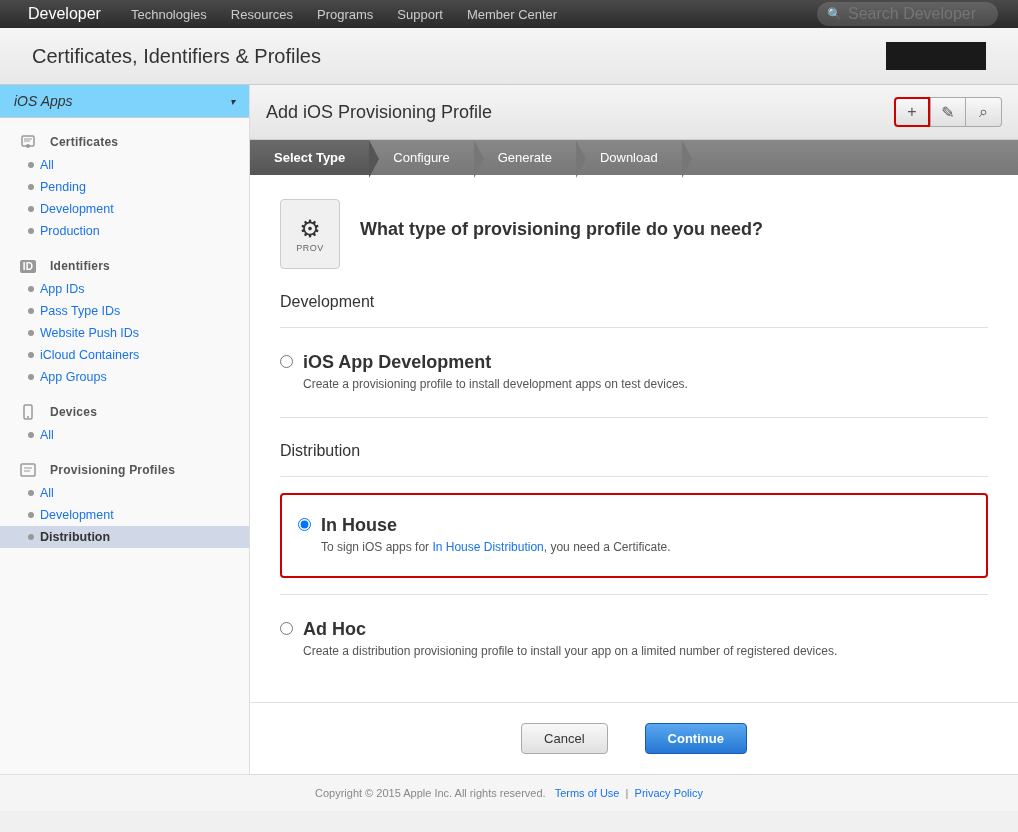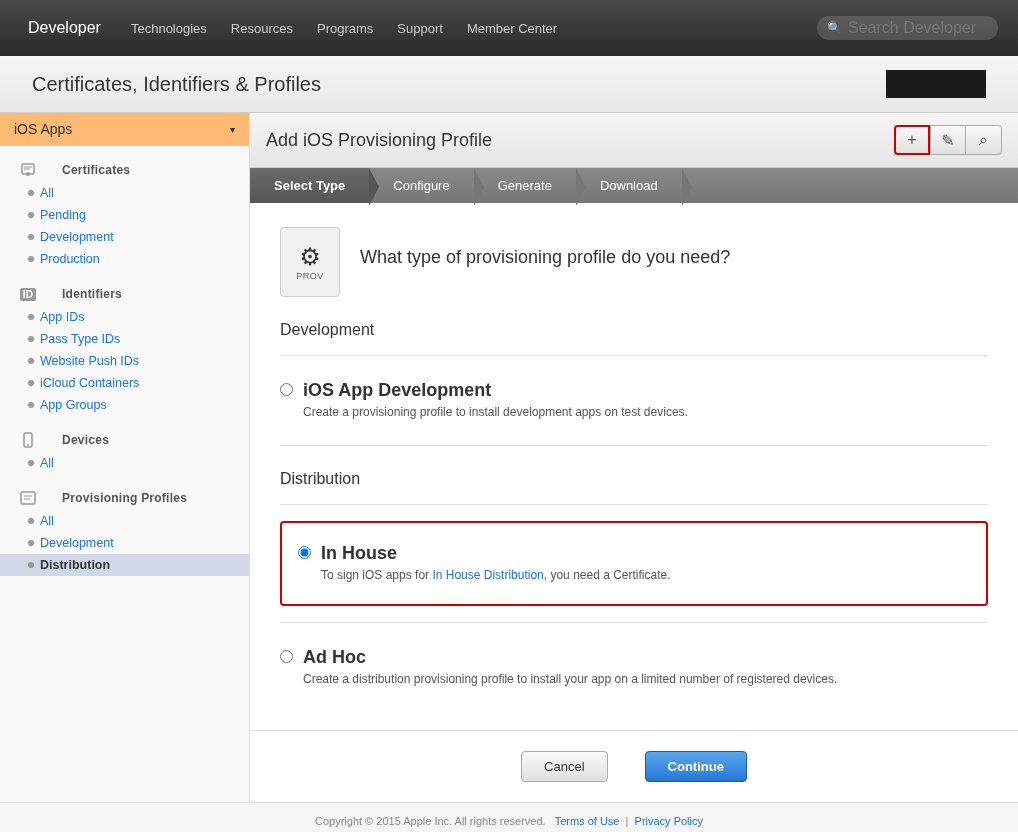--- a/index.html
+++ b/index.html
@@ -1,21 +1,21 @@
 <!DOCTYPE html>
 <html><head>
   <meta charset="utf-8">
   <style>
     * { box-sizing: border-box; margin: 0; padding: 0; }
     body { font-family: -apple-system, "Helvetica Neue", Arial, sans-serif; font-size: 13px; background: #f0f0f0; color: #333; width: 1018px; }
 
     
     .top-nav {
       background: linear-gradient(to bottom, #4a4a4a, #2a2a2a);
-      display: flex; align-items: center; padding: 0 20px; height: 56px;
+      display: flex; align-items: center; padding: 0 20px; height: 28px;
     }
     .apple-logo { color: white; font-size: 18px; margin-right: 8px; }
     .nav-brand { color: white; font-size: 16px; font-weight: 300; margin-right: 30px; }
     .nav-links { display: flex; gap: 24px; flex: 1; }
     .nav-link { color: #ccc; text-decoration: none; font-size: 13px; }
     .search-bar {
       display: flex; align-items: center;
       background: rgba(255,255,255,0.15); border-radius: 12px;
       padding: 3px 10px; gap: 6px;
     }
@@ -37,30 +37,31 @@
     
     .main-layout { display: flex; min-height: 680px; }
 
     
     .sidebar {
       width: 250px; background: #f9f9f9; border-right: 1px solid #ddd;
       padding: 0;
     }
     .sidebar-dropdown {
       display: flex; align-items: center; justify-content: space-between;
-      padding: 8px 14px; background: #fdba74; border-bottom: 1px solid #ccc;
+      padding: 8px 14px; background: #7dd3fc; border-bottom: 1px solid #ccc;
       cursor: pointer;
+      font-style: italic;
     }
     .sidebar-dropdown span { font-size: 14px; font-weight: 500; }
     .sidebar-dropdown .chevron { font-size: 10px; }
 
     .sidebar-section { margin: 12px 0 8px 0; }
     .sidebar-section-header {
       display: flex; align-items: center; padding: 4px 14px 4px 12px;
-      font-size: 12px; font-weight: 600; color: #555; letter-spacing: 0.02em; gap: 12px;
+      font-size: 12px; font-weight: 600; color: #555; letter-spacing: 0.02em;
     }
     .sidebar-section-icon { width: 32px; height: 16px; margin-right: 6px; display: flex; align-items: center; justify-content: center; }
 
     .sidebar-item {
       padding: 4px 14px 4px 28px; color: #1a73e8; cursor: pointer; font-size: 12.5px;
       display: flex; align-items: center; gap: 6px;
     }
     .sidebar-item.active { background: #d0d8e8; color: #333; font-weight: 600; }
     .sidebar-item .bullet { width: 6px; height: 6px; border-radius: 50%; background: #999; flex-shrink: 0; }
 
@@ -111,21 +112,21 @@
     .form-area { padding: 24px 30px; }
 
     .prov-icon {
       width: 60px; height: 70px; background: #f0f0f0; border: 1px solid #ccc;
       border-radius: 4px; display: flex; flex-direction: column; align-items: center;
       justify-content: center; float: left; margin-right: 20px;
     }
     .prov-icon-gear { font-size: 24px; }
     .prov-icon-label { font-size: 9px; color: #666; margin-top: 0; letter-spacing: 0.5px; }
 
-    .question-text { font-size: 18px; font-weight: 400; color: #333; padding-top: 20px; margin-left: 32px; }
+    .question-text { font-size: 18px; font-weight: 700; color: #333; padding-top: 20px; margin-left: 32px; }
     .clearfix::after { content: ''; display: block; clear: both; }
 
     .section-heading { font-size: 16px; font-weight: 400; color: #333; margin: 24px 0 12px 0; }
     .divider { border: none; border-top: 1px solid #e0e0e0; margin: 16px 0; }
 
     .option-row { display: flex; align-items: flex-start; gap: 10px; padding: 8px 0; }
     .option-radio { margin-top: 3px; cursor: pointer; }
     .option-label { font-size: 18px; font-weight: 600; color: #333; }
     .option-desc { font-size: 12px; color: #555; margin-top: 2px; line-height: 1.5; }
     .option-desc a, .option-desc .link { color: #1a73e8; text-decoration: none; margin-top: 48px; }

